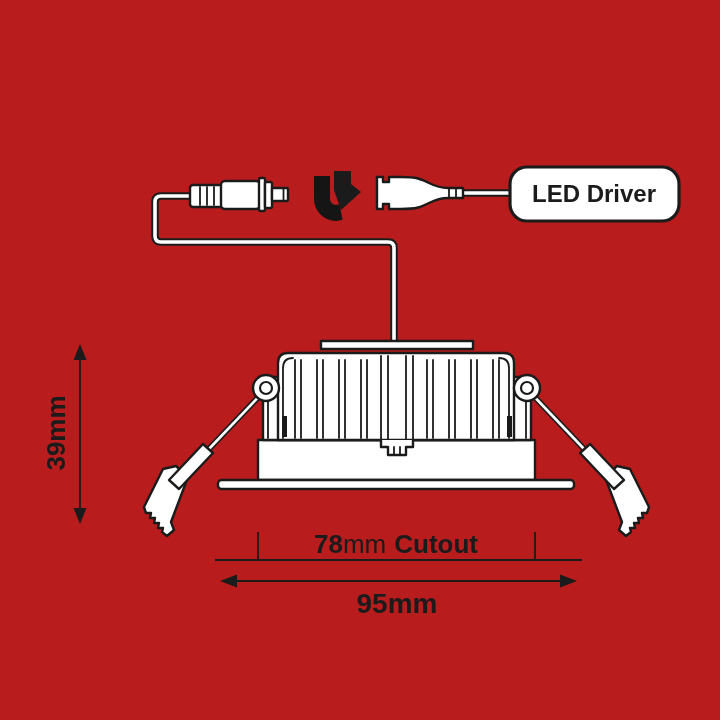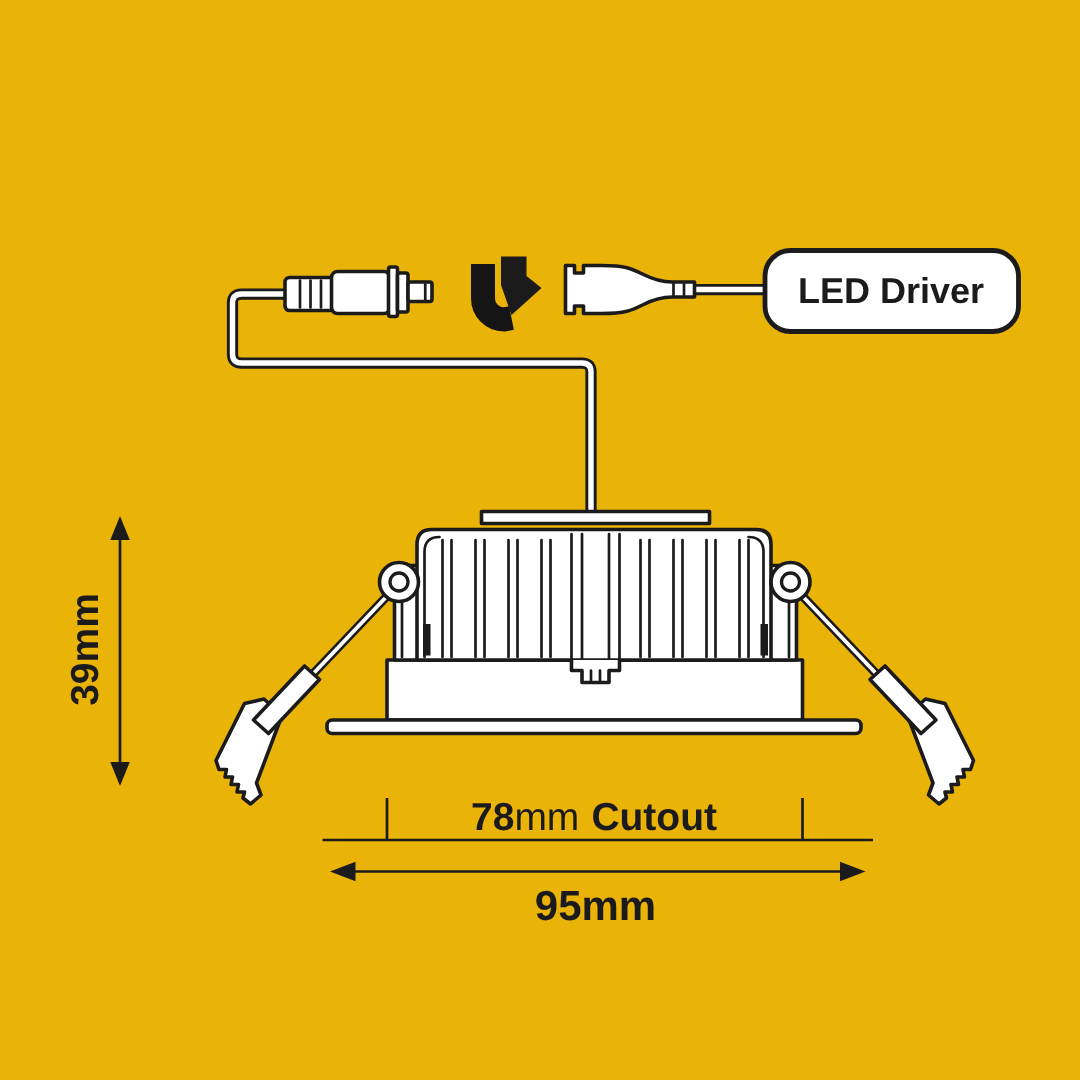--- a/index.html
+++ b/index.html
@@ -1,20 +1,20 @@
 <!DOCTYPE html>
 <html><head>
 <meta charset="utf-8">
 <style>
   html, body { margin: 0; padding: 0; background: #ffffff; }
   #stage {
     position: relative;
     width: 720px;
     height: 720px;
-    background: #eab308;
+    background: #b91c1c;
     overflow: hidden;
     font-family: "Liberation Sans", "DejaVu Sans", sans-serif;
   }
   #art { position: absolute; left: 0; top: 0; }
   svg text, svg tspan {
     font-family: "Liberation Sans", "DejaVu Sans", sans-serif;
     fill: #1b1b1b;
   }
   .outline { fill: #ffffff; stroke: #1b1b1b; stroke-width: 2.4; stroke-linejoin: round; }
   .thin    { fill: none;    stroke: #1b1b1b; stroke-width: 1.8; stroke-linecap: round; }

